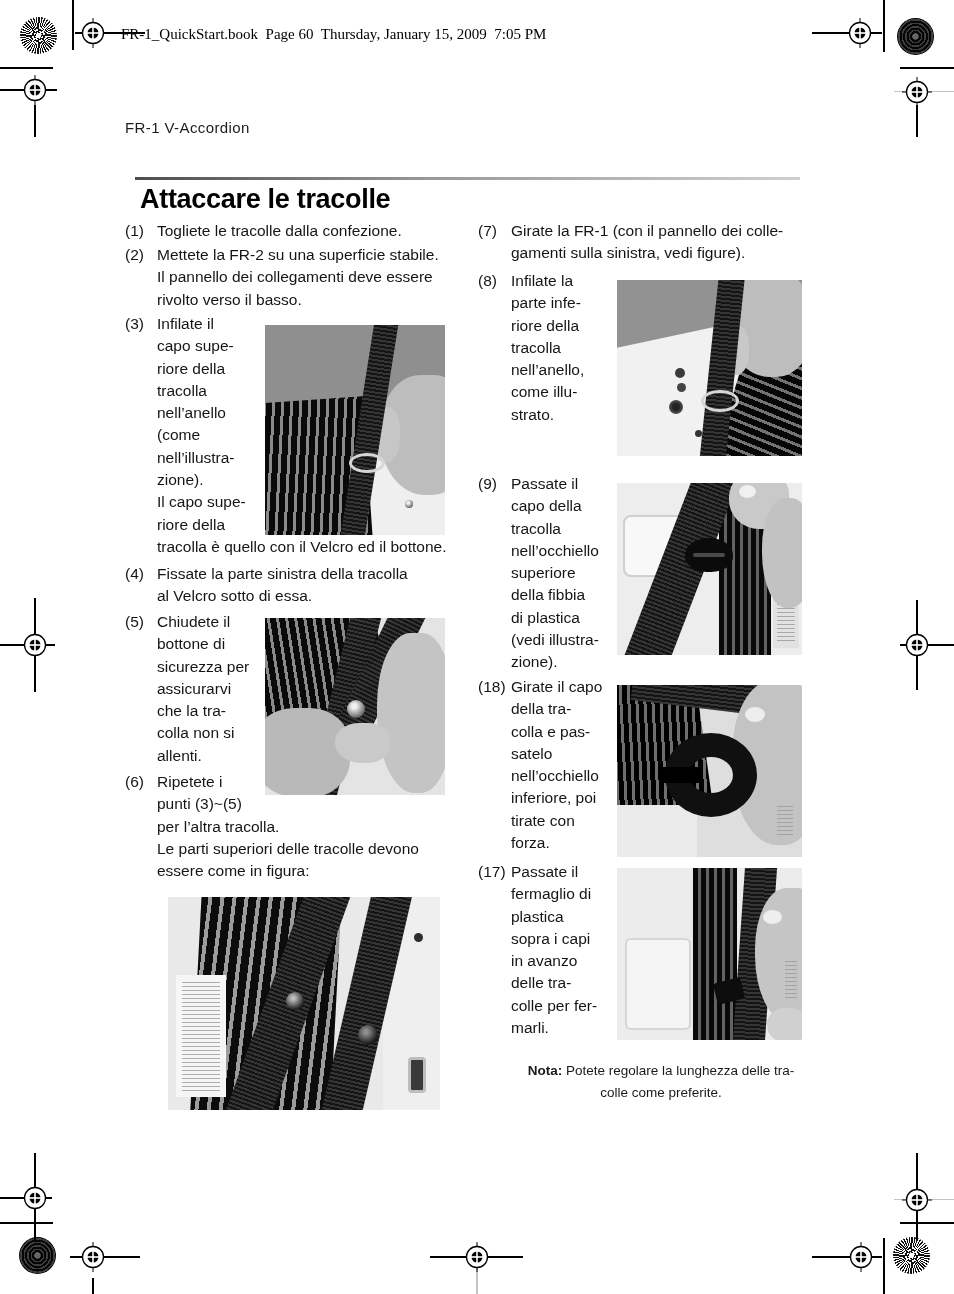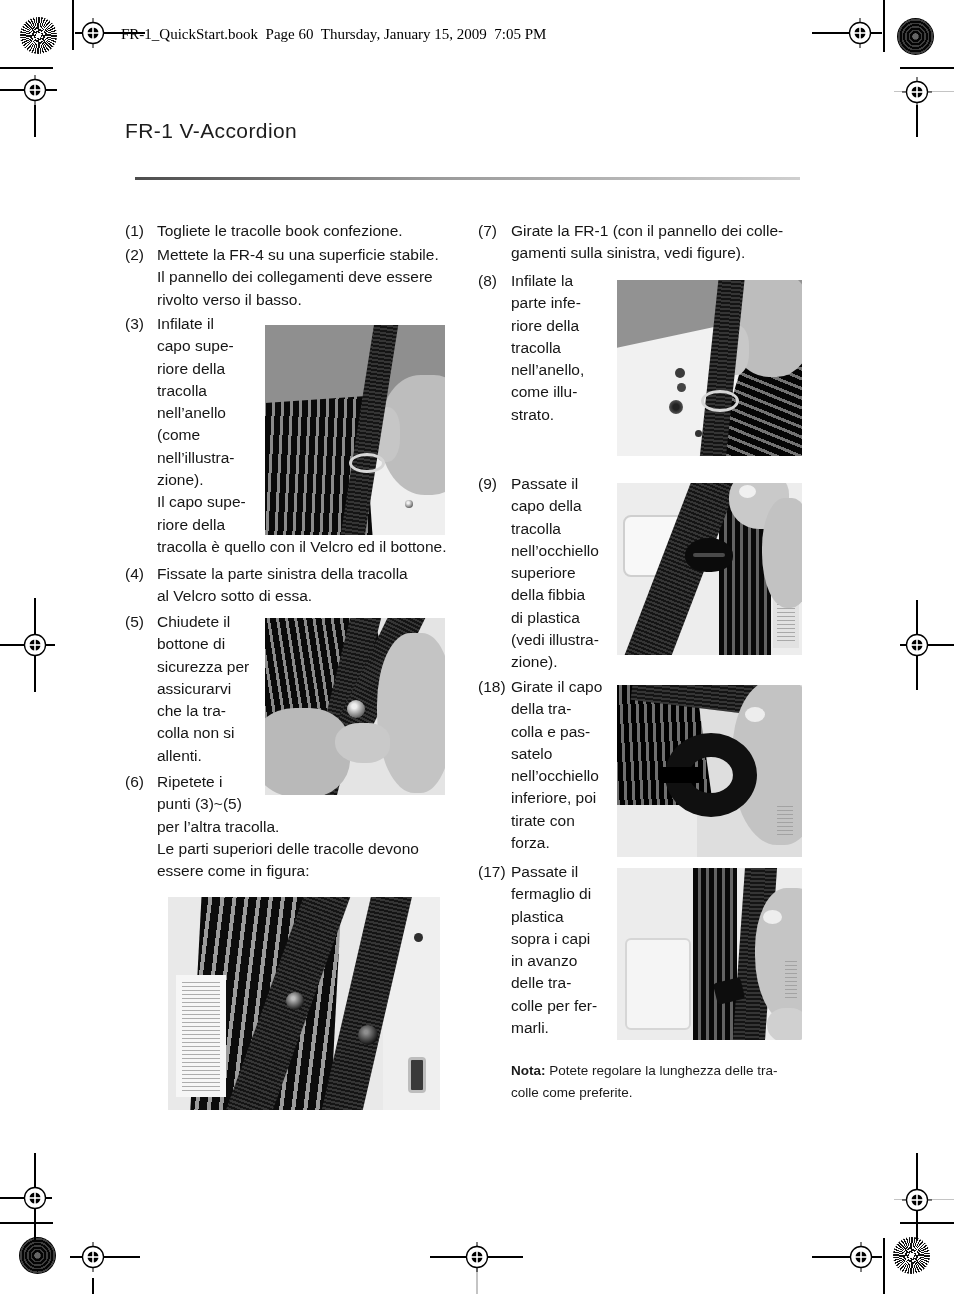--- a/index.html
+++ b/index.html
@@ -13,33 +13,33 @@
   .starburst{position:absolute;width:37px;height:37px;border-radius:50%;
      background:radial-gradient(circle,#ffffff 0 2.5px,rgba(255,255,255,0) 3px),
                 repeating-conic-gradient(#101010 0deg 4.5deg,#fafafa 4.5deg 9deg);}
   .inkdisc{position:absolute;width:37px;height:37px;border-radius:50%;
      background:radial-gradient(circle,#666 0 3px,rgba(0,0,0,0) 3px),
                 repeating-radial-gradient(circle,#050505 0 2px,#3e3e3e 2px 3.5px);}
 
   
   .slug{position:absolute;left:121px;top:26px;font-family:"Liberation Serif",serif;
         font-size:15px;white-space:pre;color:#000;}
-  .runhead{position:absolute;left:125px;top:119px;font-size:21px;letter-spacing:.4px;color:#1c1c1c;}
+  .runhead{position:absolute;left:125px;top:119px;font-size:15px;letter-spacing:.4px;color:#1c1c1c;}
   .rule{position:absolute;left:135px;top:177px;width:665px;height:3px;
         background:linear-gradient(to right,#4d4d4d,#9a9a9a 45%,#cfcfcf);}
   .title{position:absolute;left:140px;top:184px;font-size:27px;font-weight:bold;
          letter-spacing:-.3px;color:#000;}
 
   
   .item{position:absolute;font-size:15.5px;line-height:22.3px;}
   .item .num{position:absolute;left:0;top:0;}
   .item .txt{margin-left:32px;white-space:pre-line;}
   .colR .txt{margin-left:33px;}
   .note{position:absolute;left:511px;top:1060px;width:300px;font-size:13.5px;
-        line-height:22px;white-space:pre-line;color:#1a1a1a;}
+        line-height:22px;white-space:pre-line;color:#1a1a1a;text-align:center;}
   .note b{font-weight:bold;}
 
   
   .photo{position:absolute;overflow:hidden;background:#8d8d8d;}
   .photo *{position:absolute;}
   .bellows{background:repeating-linear-gradient(97deg,#0a0a0a 0 6px,#8a8a8a 6px 9px);}
   .bellowsV{background:repeating-linear-gradient(90deg,#090909 0 5px,#636363 5px 8px);}
   .strap{background-color:#141414;
          background-image:repeating-linear-gradient(0deg,rgba(255,255,255,.14) 0 2px,rgba(0,0,0,0) 2px 4px);}
   .hand{background:#bdbdbd;border-radius:45% 40% 42% 50%;}
@@ -176,28 +176,29 @@
       <line x1="15" y1="0" x2="15" y2="30" stroke="#000" stroke-width="1"></line>
       <circle cx="15" cy="15" r="10.5" fill="#fff" stroke="#000" stroke-width="1.3"></circle>
       <circle cx="15" cy="15" r="5.5" fill="#000"></circle>
       <line x1="15" y1="9" x2="15" y2="21" stroke="#fff" stroke-width="1.6"></line>
       <line x1="9" y1="15" x2="21" y2="15" stroke="#fff" stroke-width="1.6"></line>
     </svg>
 
   <div class="slug">FR-1_QuickStart.book  Page 60  Thursday, January 15, 2009  7:05 PM</div>
   <div class="runhead">FR-1 V-Accordion</div>
   <div class="rule"></div>
+  <div class="title">Attaccare le tracolle</div>
 
   <div class="item" style="left:125px;top:220px;width:340px">
     <span class="num">(1)</span>
-    <div class="txt">Togliete le tracolle book confezione.</div>
+    <div class="txt">Togliete le tracolle dalla confezione.</div>
   </div>
   <div class="item" style="left:125px;top:244px;width:340px">
     <span class="num">(2)</span>
-    <div class="txt">Mettete la FR-4 su una superficie stabile.
+    <div class="txt">Mettete la FR-2 su una superficie stabile.
 Il pannello dei collegamenti deve essere
 rivolto verso il basso.</div>
   </div>
   <div class="item" style="left:125px;top:313px;width:340px">
     <span class="num">(3)</span>
     <div class="txt">Infilate il
 capo supe-
 riore della
 tracolla
 nell’anello

